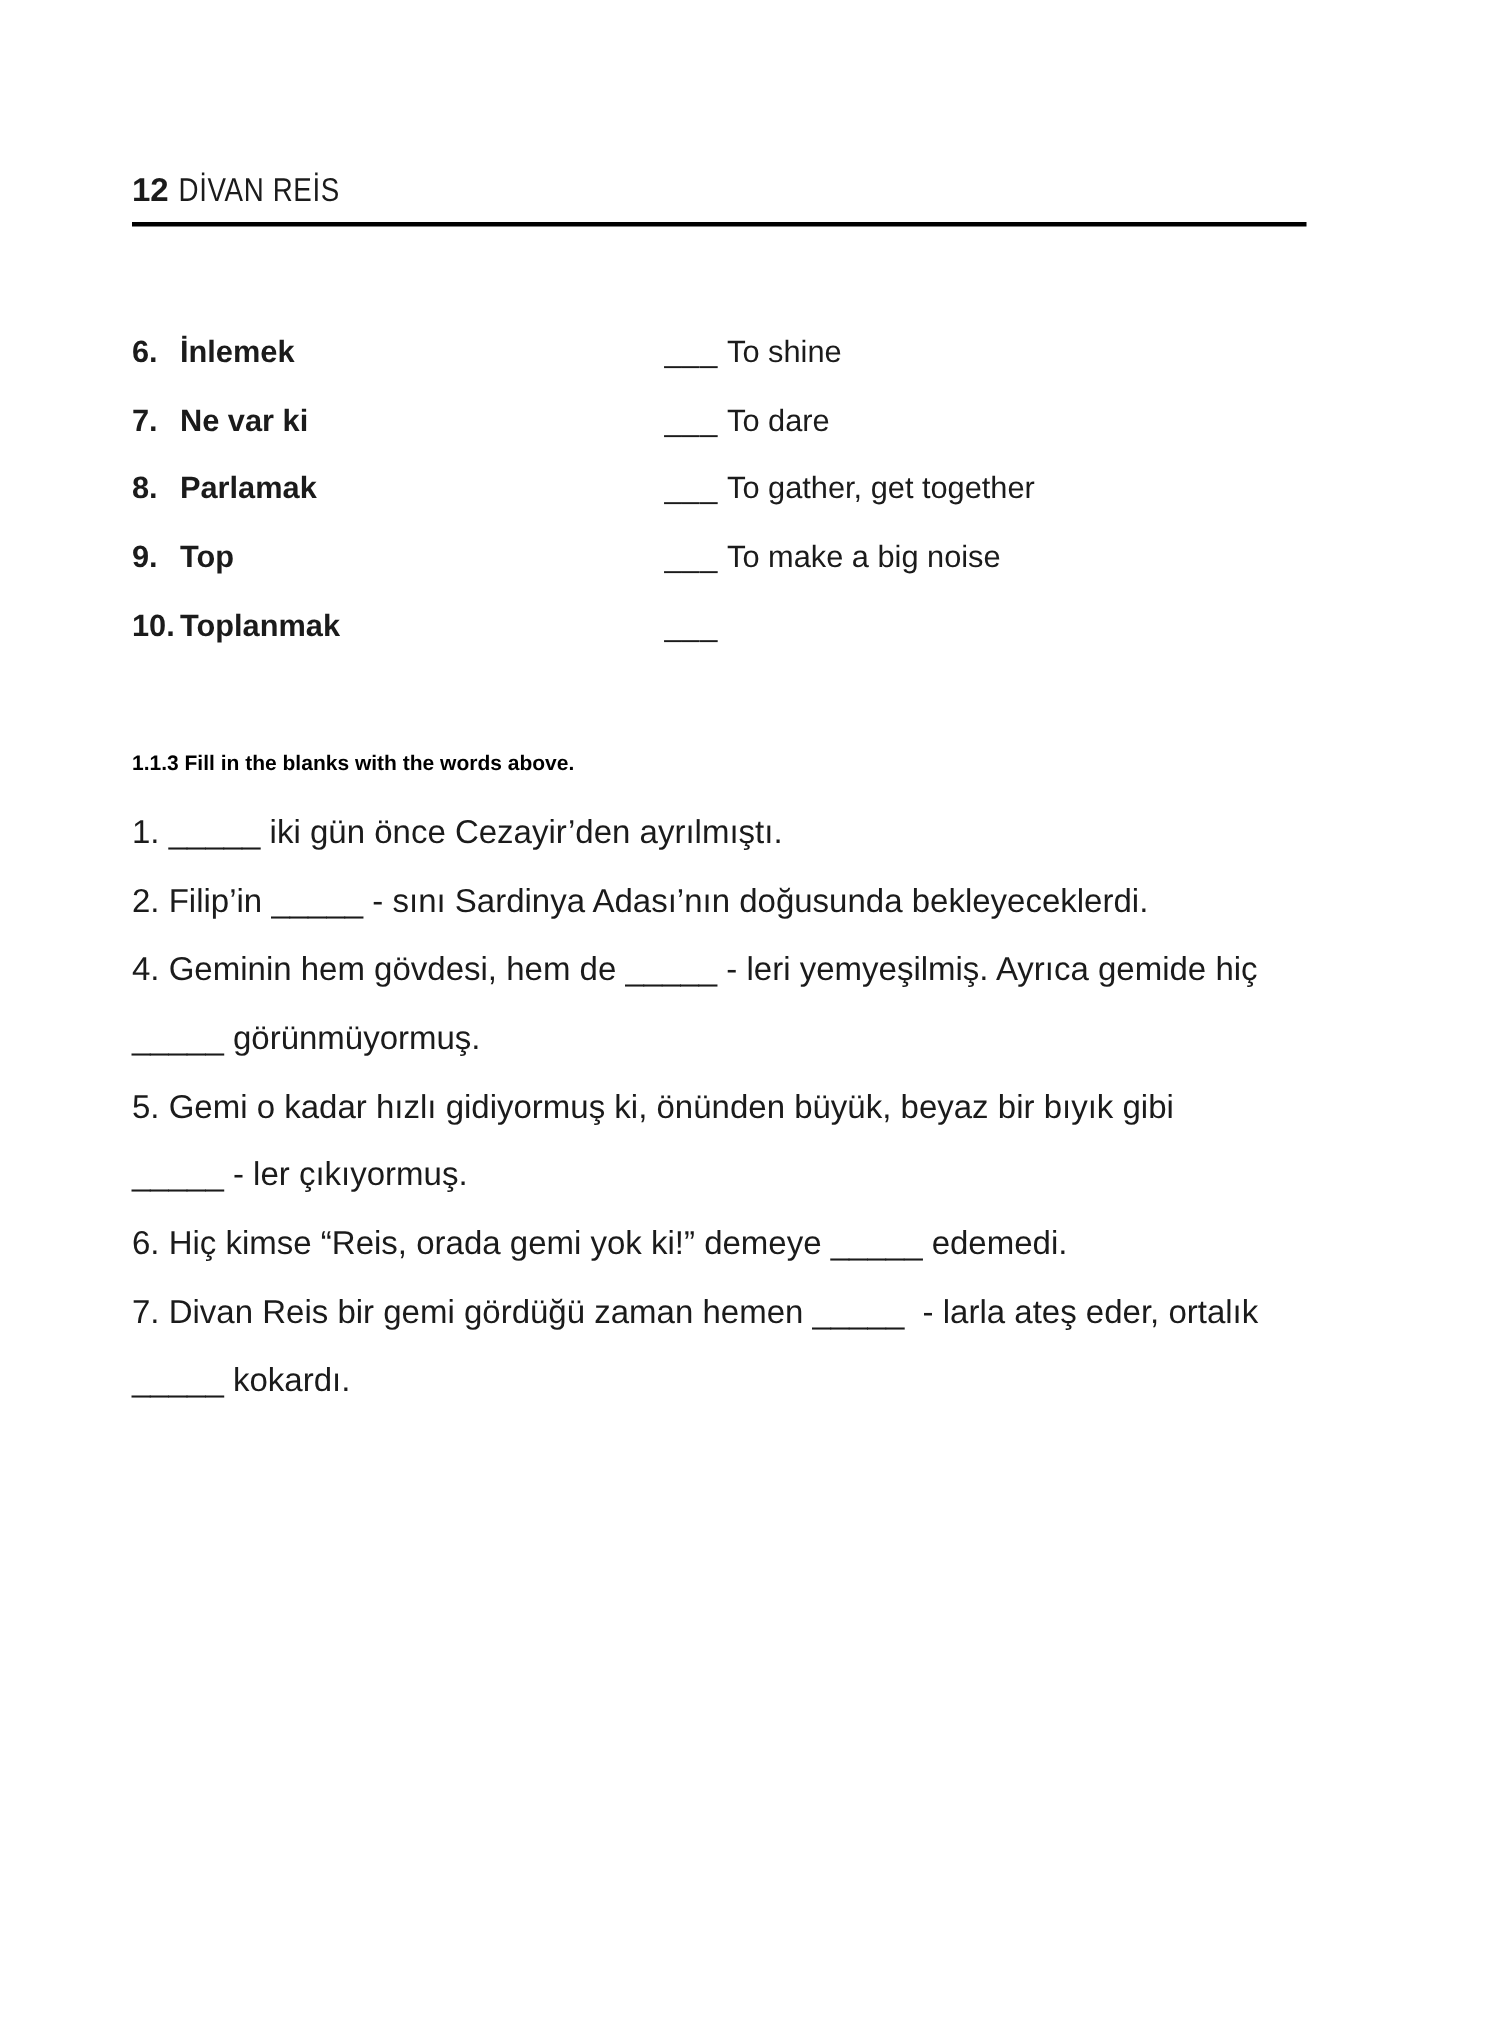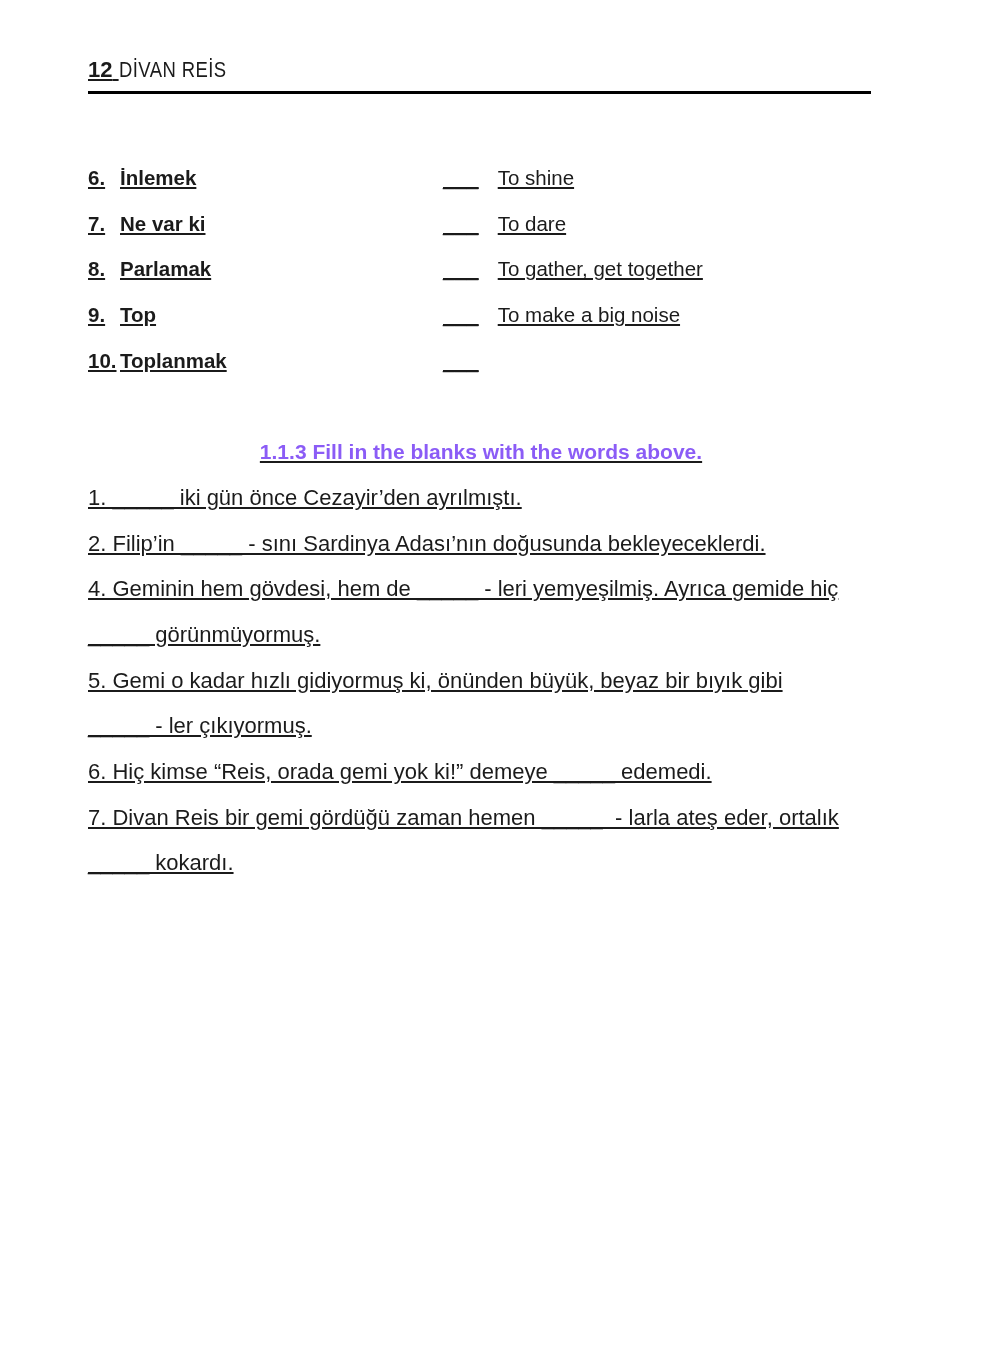--- a/index.html
+++ b/index.html
@@ -7,22 +7,21 @@
   .page {
     position: relative;
     width: 1004px;
     height: 1358px;
     background: #ffffff;
     color: #1b1b1b;
     font-family: "Liberation Sans", sans-serif;
     overflow: hidden;
   }
   .content {
-    padding: 56px 130px 0 88px;
-    text-decoration: underline;
+    padding: 113px 130px 0 88px;
   }
   
   .doc-header {
     width: 783px;
     font-size: 22px;
     line-height: 28px;
     padding-bottom: 7px;
     border-bottom: 3px solid #000000;
     white-space: pre;
   }
@@ -45,30 +44,29 @@
   }
   .match-left {
     width: 355px;
     flex: 0 0 355px;
     font-weight: bold;
     display: flex;
   }
   .match-num { display: inline-block; min-width: 32px; }
   .match-right { display: flex; }
   .match-blank { letter-spacing: 0.5px; }
-  .match-def { margin-left: 19px; }
+  .match-def { margin-left: 6px; }
   
   .section-heading {
     margin-top: 46px;
     line-height: 45.66px;
-    font-size: 21px;
+    font-size: 14px;
     font-weight: bold;
-    color: #8b5cf6;
+    color: #000000;
     white-space: pre;
-    text-align: center;
   }
   
   .sentence-line {
     line-height: 45.66px;
     font-size: 22px;
     white-space: pre;
   }
 </style>
 </head>
 <body>

